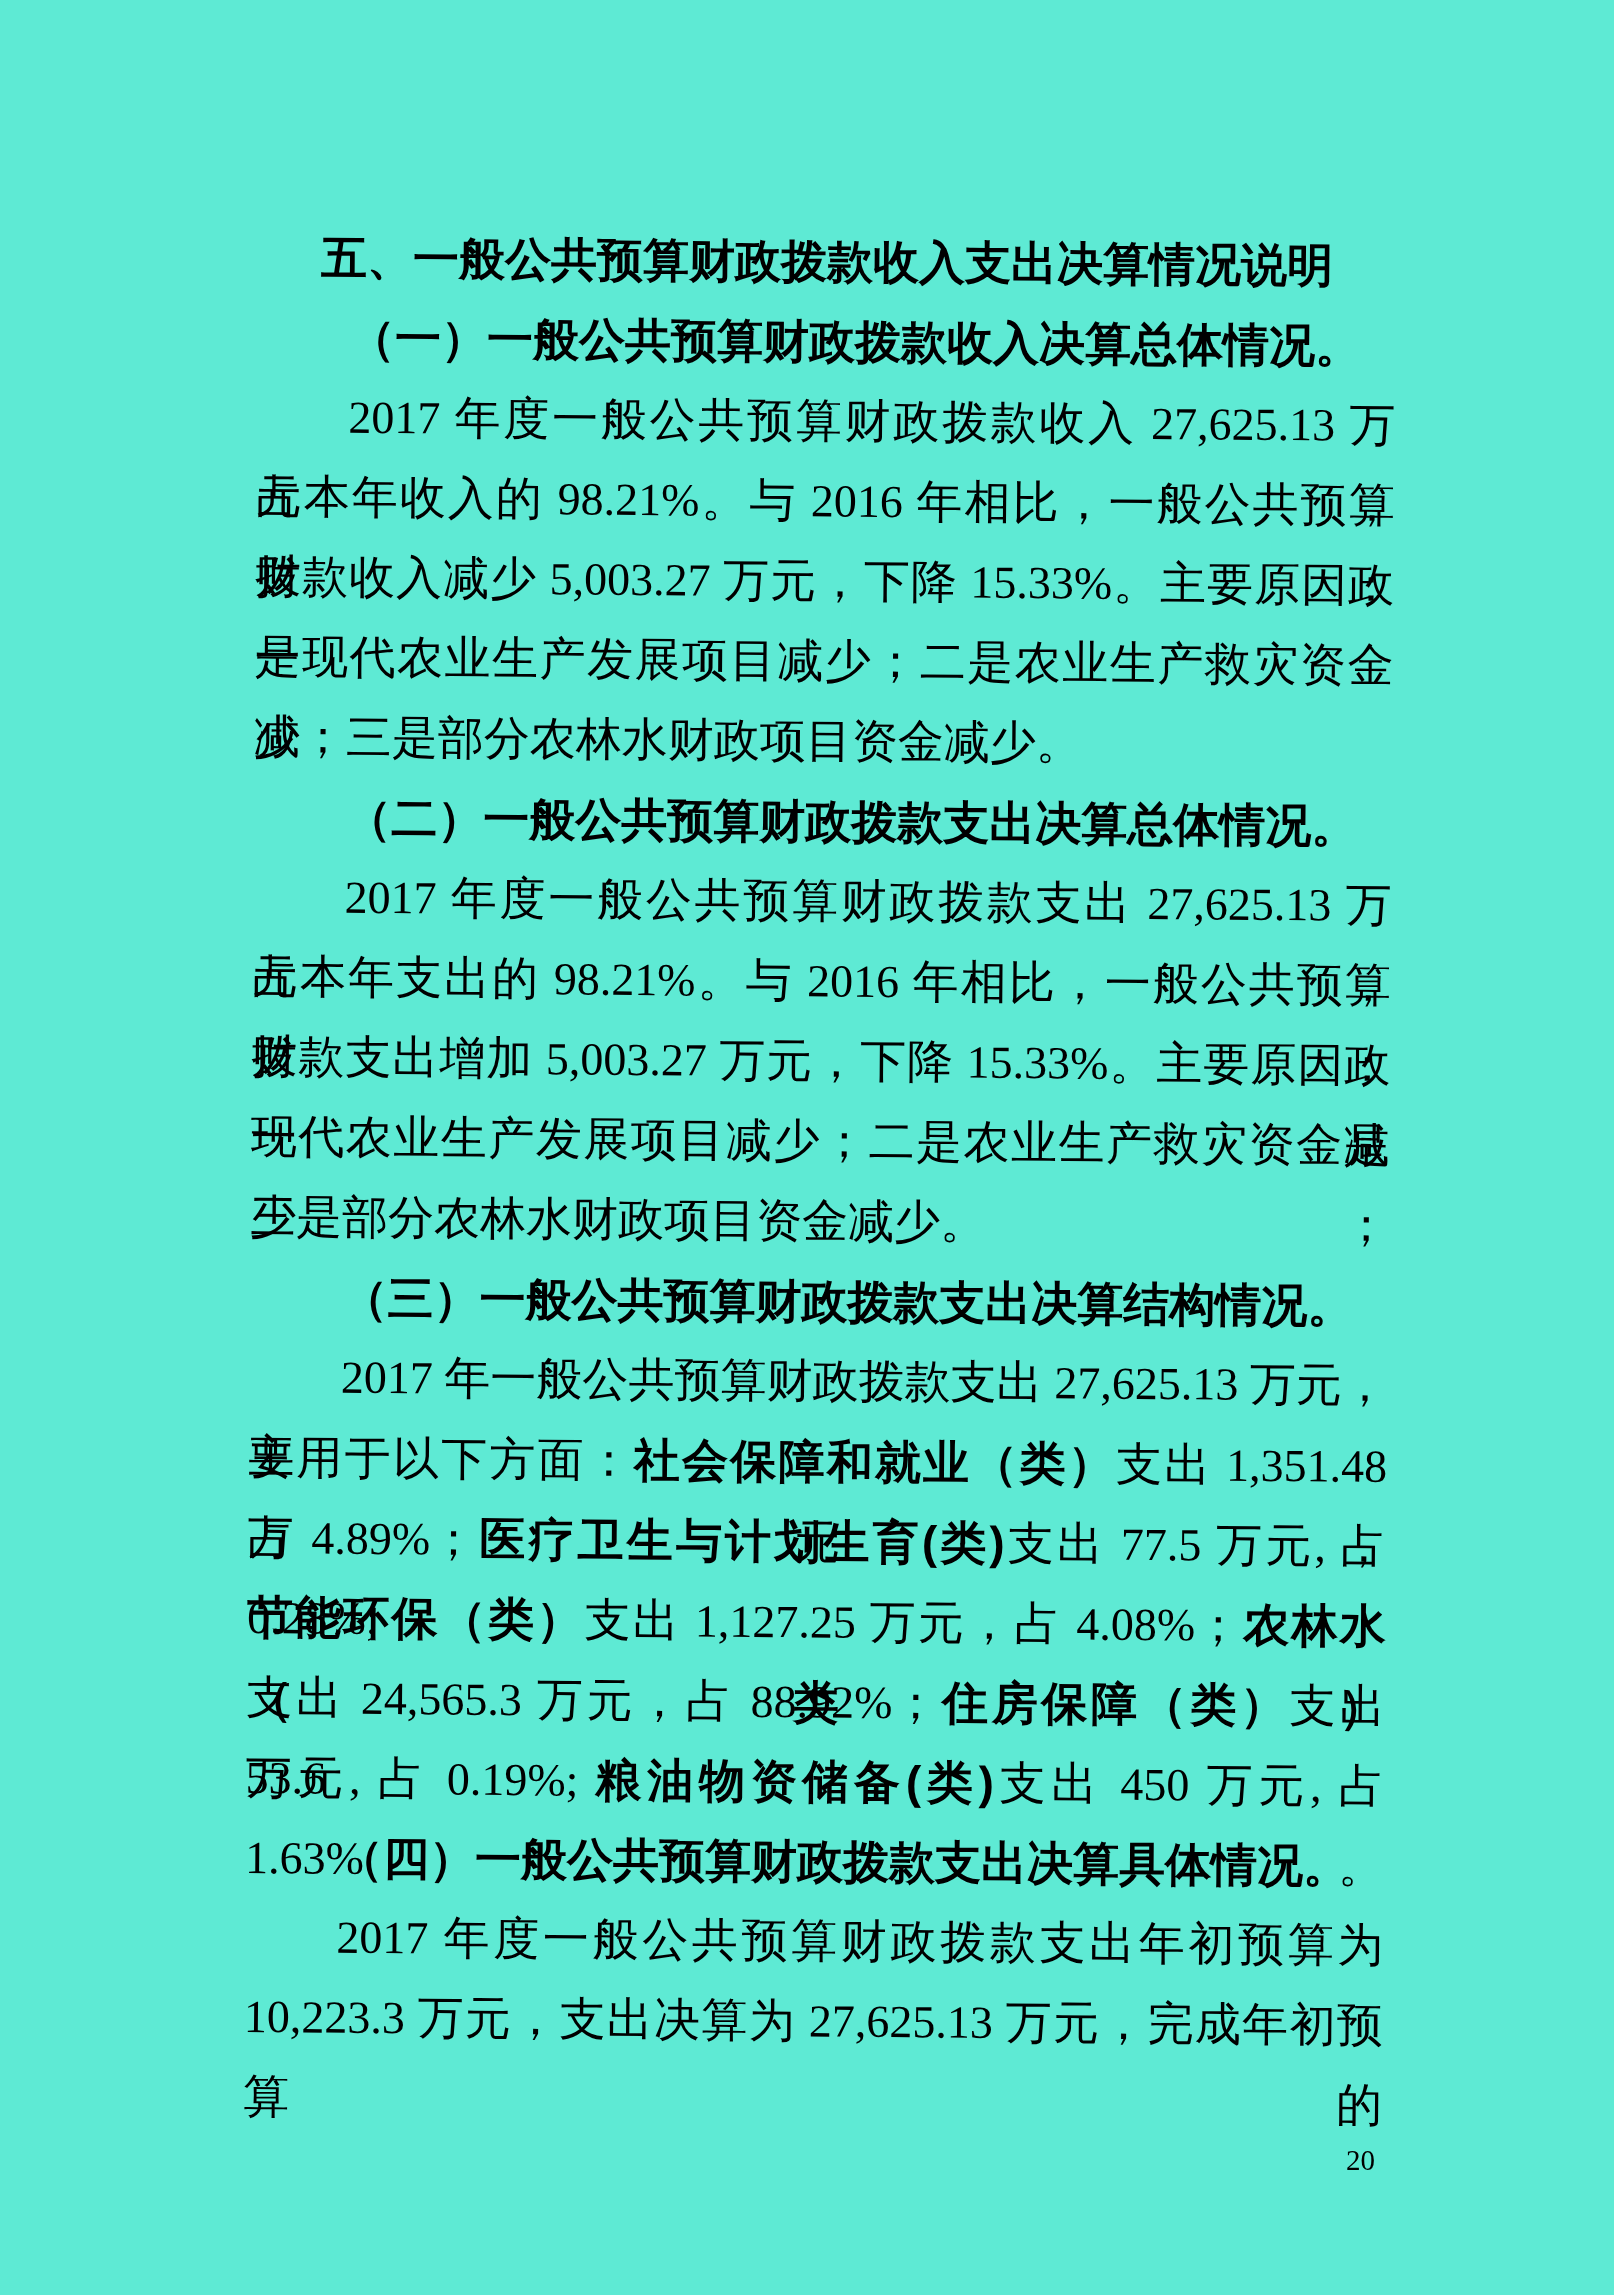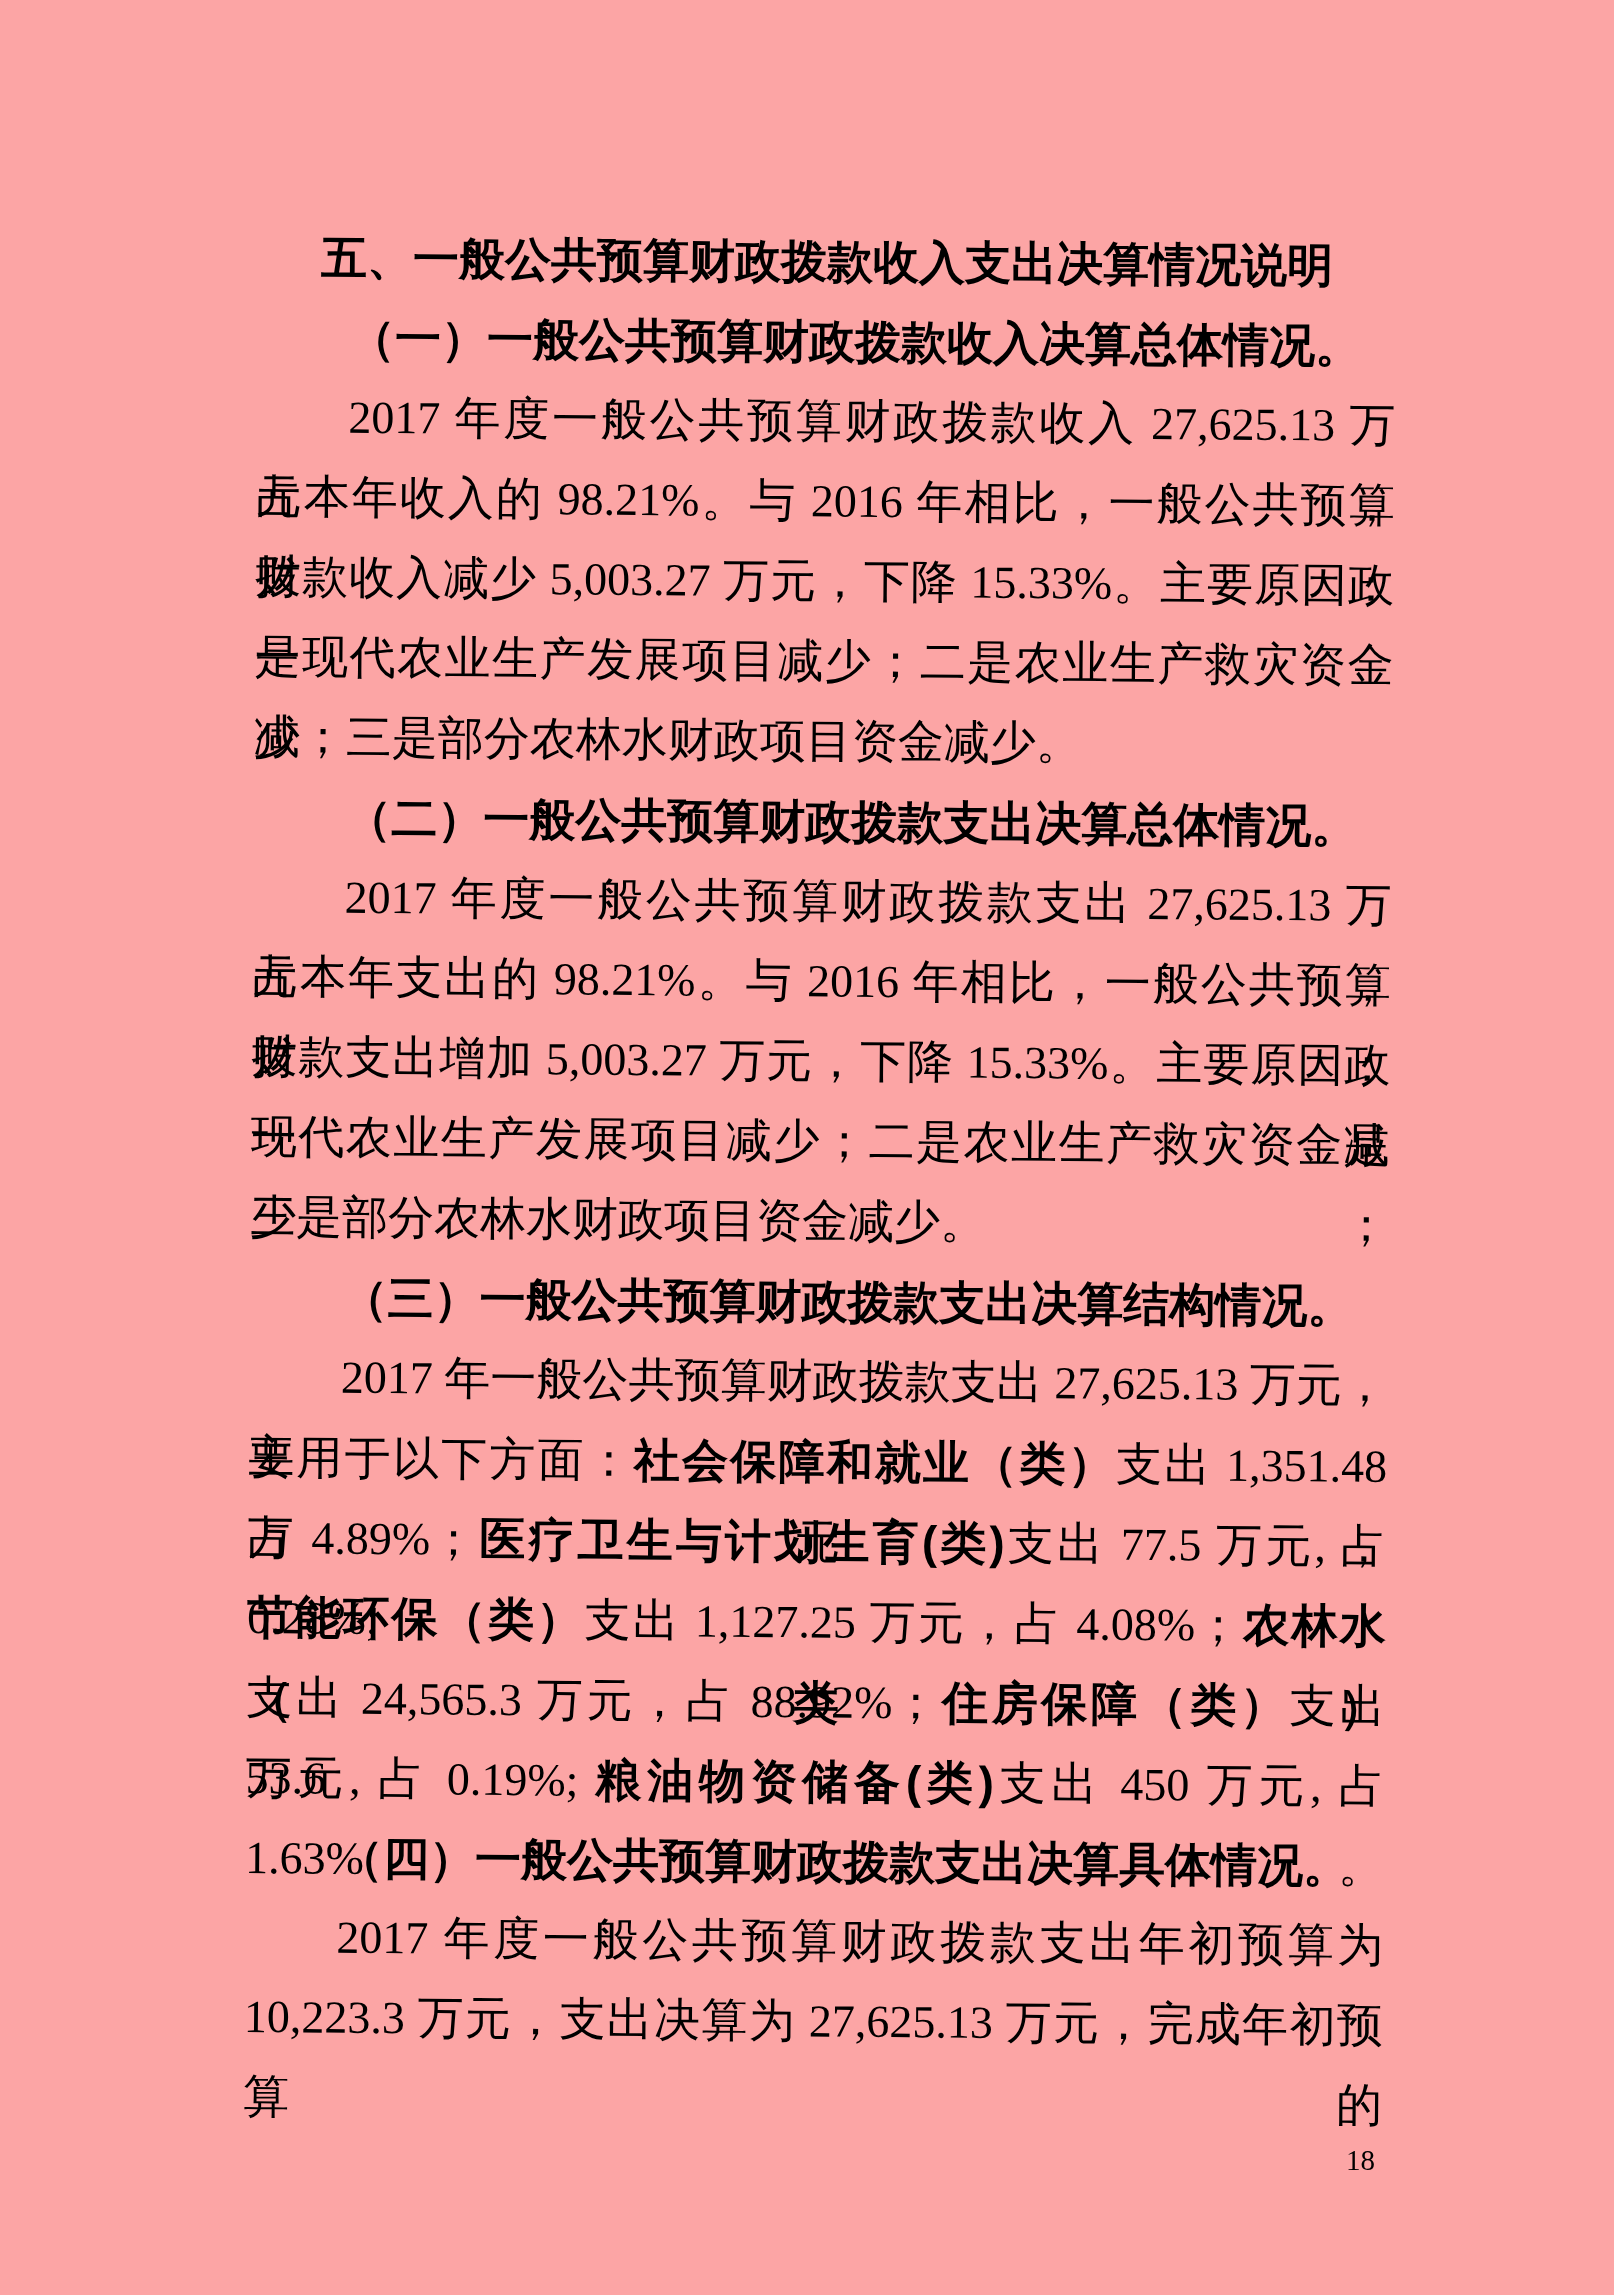--- a/index.html
+++ b/index.html
@@ -10,21 +10,21 @@
     height: 2295px;
     background: #ffffff;
     position: relative;
     font-family: "Liberation Serif", "DejaVu Serif", serif;
   }
   .page {
     position: absolute;
     left: 0; top: 0;
     width: 1615px;
     height: 2295px;
-    background: #fca5a5;
+    background: #5eead4;
     color: #000000;
     overflow: hidden;
   }
   .textblock {
     position: absolute;
     left: 258px;
     top: 217px;
     width: 1139px;
     transform: rotate(0.45deg);
     transform-origin: 0 0;
@@ -90,15 +90,15 @@
       <div class="line t-body indent"><span class="seg">2017 年一般公共预算财政拨款支出 27,625.13 万元，主</span></div>
       <div class="line t-body"><span class="seg">要用于以下方面：</span><span class="seg bold">社会保障和就业（类）</span><span class="seg">支出 1,351.48 万元，</span></div>
       <div class="line t-body"><span class="seg">占 4.89%；</span><span class="seg bold">医疗卫生与计划生育(类)</span><span class="seg">支出 77.5 万元, 占 0.28%;</span></div>
       <div class="line t-body"><span class="seg bold">节能环保（类）</span><span class="seg">支出 1,127.25 万元，占 4.08%；</span><span class="seg bold">农林水（类）</span></div>
       <div class="line t-body"><span class="seg">支出 24,565.3 万元，占 88.92%；</span><span class="seg bold">住房保障（类）</span><span class="seg">支出 53.6</span></div>
       <div class="line t-body"><span class="seg">万元, 占 0.19%; </span><span class="seg bold">粮油物资储备(类)</span><span class="seg">支出 450 万元, 占 1.63%。</span></div>
       <div class="line t-heading"><span class="seg bold">（四）一般公共预算财政拨款支出决算具体情况。</span></div>
       <div class="line t-body indent"><span class="seg">2017 年度一般公共预算财政拨款支出年初预算为</span></div>
       <div class="line t-body"><span class="seg">10,223.3 万元，支出决算为 27,625.13 万元，完成年初预算的</span></div>
     </div>
-  <div class="page-num">18</div>
+  <div class="page-num">20</div>
 </div>
 
 
 </body></html>

